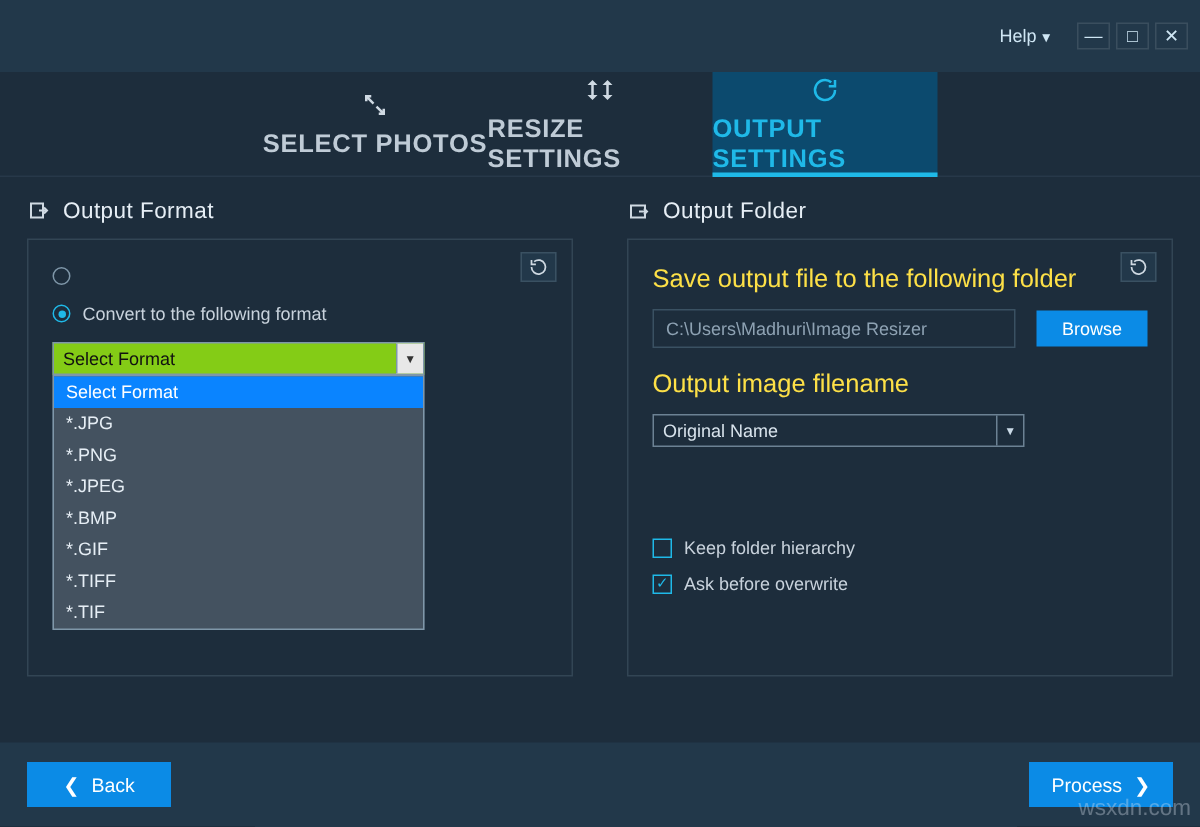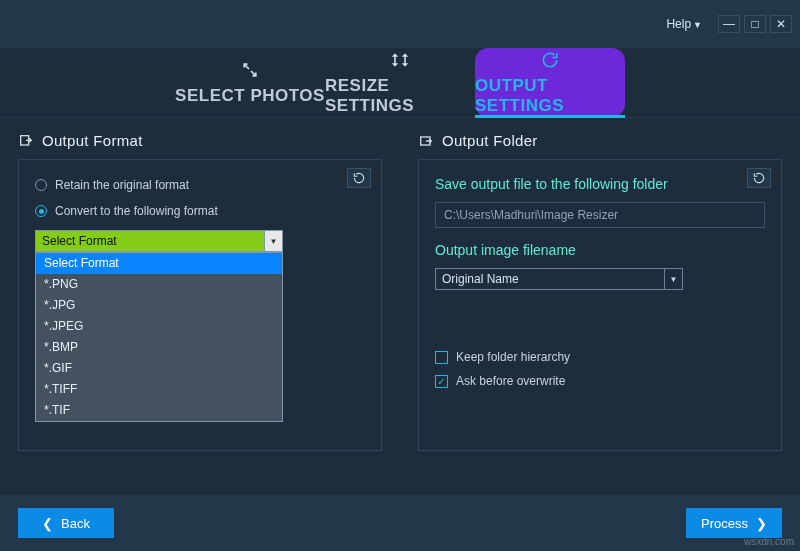--- a/index.html
+++ b/index.html
@@ -53,23 +53,22 @@
     border-bottom: 1px solid #273849;
   }
   .tab {
     width: 150px;
     display: flex; flex-direction: column; align-items: center; justify-content: center;
     gap: 6px;
     color: #bfcbd6; font-size: 17px; letter-spacing: 0.5px;
     position: relative;
   }
   .tab.active {
-    background: #6d28d9;
+    background: #0c4a6e;
     color: #1fb9e8;
-    border-radius: 13px;
   }
   .tab.active::after {
     content: ""; position: absolute; bottom: -1px; left: 0; right: 0; height: 3px;
     background: #1fb9e8;
   }
   .tab .tab-icon { width: 20px; height: 20px; display:flex; align-items:center; justify-content:center; }
   .tab-label { font-weight: 600; }
 
   
   .content {
@@ -130,21 +129,21 @@
     position: absolute; top: 21px; left: -1px; right: -1px;
     border: 1px solid #7f97a9; background: #445260;
     z-index: 20;
   }
   .dropdown .opt {
     padding: 2px 8px; font-size: 12px; color: #e6eef5; line-height: 17px;
   }
   .dropdown .opt.selected { background: #0a84ff; color: #fff; }
 
   
-  .field-label { font-size: 14px; color: #5eead4; margin: 2px 0 10px 0; }
+  .field-label { font-size: 17px; color: #fde047; margin: 2px 0 10px 0; }
   .text-row { display:flex; align-items:center; gap: 14px; margin-bottom: 14px; }
   .textfield {
     flex:1; height: 24px; border:1px solid #3a5162;
     padding: 12px 8px; display:flex; align-items:center;
     color:#8ea2b3; font-size:12px; background: transparent;
   }
   .browse-btn {
     width: 74px; height: 24px; background:#0b8be6; color:#fff;
     display:flex; align-items:center; justify-content:center; font-size:12px;
   }
@@ -178,21 +177,21 @@
     font-size:13px;
   }
   .foot-status {
     color:#d8e3ec; font-size:12px; letter-spacing:0.2px;
   }
   .foot-status .sep { margin: 0 4px; color:#7f97a9; }
   .foot-status .bold { font-weight:600; color:#fff; }
 
   .watermark {
     position:absolute; right:6px; bottom:4px;
-    font-size:10px; color: rgba(220,230,240,0.35);
+    font-size:15px; color: rgba(220,230,240,0.35);
   }
 </style>
 </head>
 <body>
 
 <div class="titlebar">
   <div class="title-right">
     <span>
       <span>Help</span><span class="help-caret">▼</span>
     </span>
@@ -246,34 +245,33 @@
     </div>
     <div class="panel-box">
       <div class="reset-btn">
         <svg viewBox="0 0 24 24" width="14" height="14" fill="none" stroke="#cfd9e2" stroke-width="2">
             <path d="M4 12a8 8 0 1 0 3-6.2"></path>
             <path d="M4 4v5h5"></path>
           </svg>
       </div>
       <div class="radio-row">
         <span class="radio"></span>
-        <span>Retain the original format</span>
       </div>
       <div class="radio-row">
         <span class="radio checked"></span>
         <span>Convert to the following format</span>
       </div>
 
       <div class="combo">
         <span class="combo-text">Select Format</span>
         <span class="combo-arrow">▼</span>
         <div class="dropdown">
           <div class="opt selected">Select Format</div>
+          <div class="opt">*.JPG</div>
           <div class="opt">*.PNG</div>
-          <div class="opt">*.JPG</div>
           <div class="opt">*.JPEG</div>
           <div class="opt">*.BMP</div>
           <div class="opt">*.GIF</div>
           <div class="opt">*.TIFF</div>
           <div class="opt">*.TIF</div>
         </div>
       </div>
     </div>
   </div>
 
@@ -293,20 +291,23 @@
             <path d="M4 12a8 8 0 1 0 3-6.2"></path>
             <path d="M4 4v5h5"></path>
           </svg>
       </div>
 
       <div class="field-label">Save output file to the following folder</div>
       <div class="text-row">
         <div class="textfield">
           <span>C:\Users\Madhuri\Image Resizer</span>
         </div>
+        <div class="browse-btn">
+          <span>Browse</span>
+        </div>
       </div>
 
       <div class="field-label">Output image filename</div>
       <div class="select-dark">
         <span class="sel-text">Original Name</span>
         <span class="sel-arrow">▼</span>
       </div>
 
       <div class="check-row">
         <span class="checkbox"></span>

